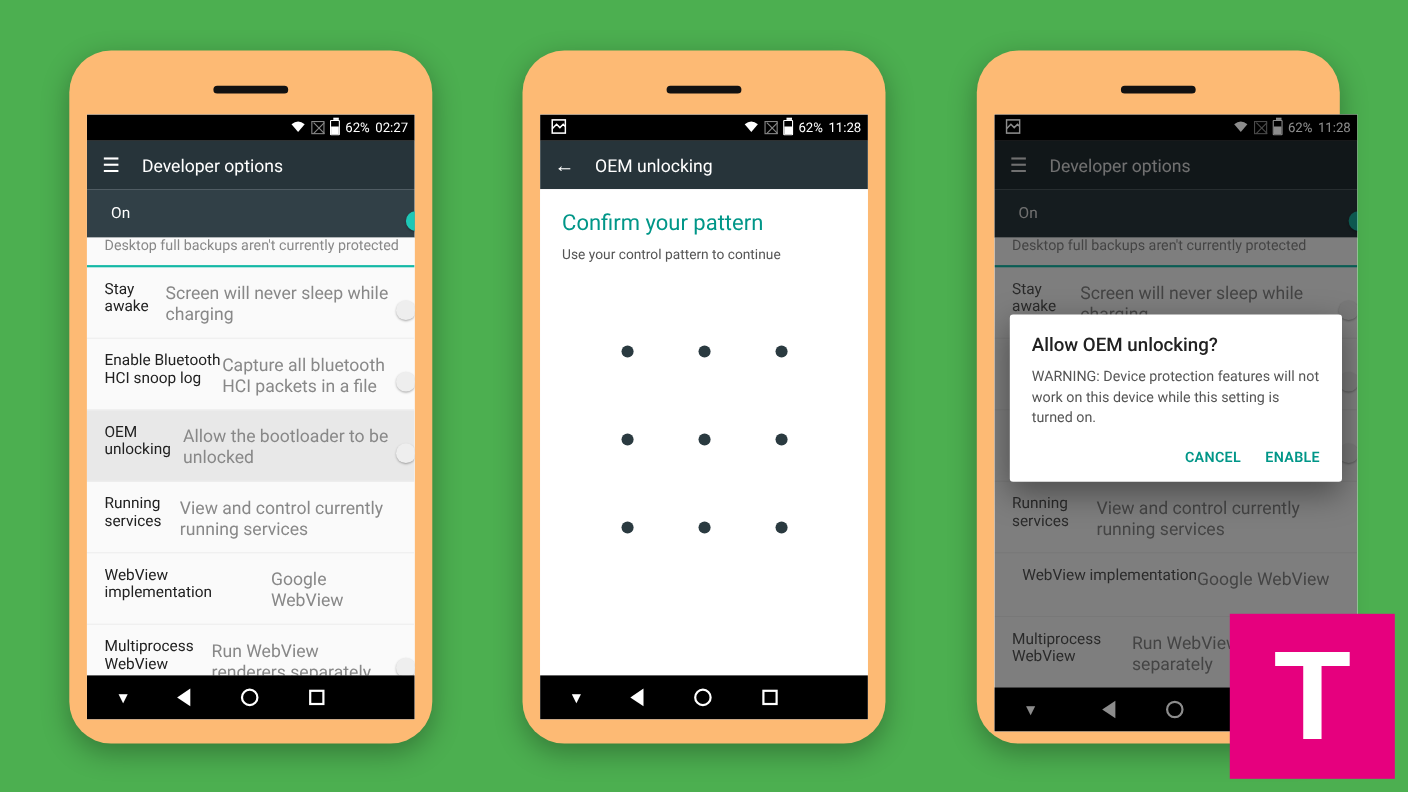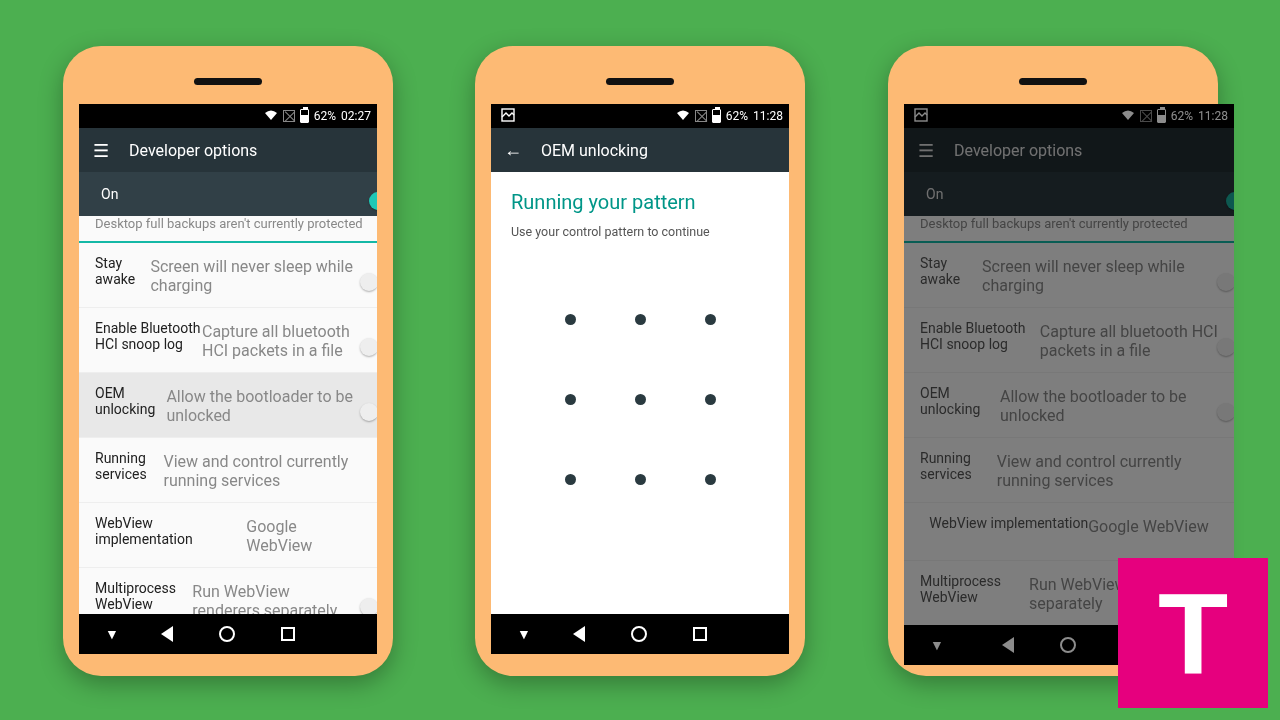--- a/index.html
+++ b/index.html
@@ -240,21 +240,21 @@
       <span class="sq-x"></span>
       <span class="battery-ic"></span>
       <span>62%</span>
       <span>11:28</span>
     </div>
     <div class="appbar">
       <span class="nav-ic">←</span>
       <span>OEM unlocking</span>
     </div>
     <div class="confirm">
-      <h2>Running your pattern</h2>
+      <h2>Confirm your pattern</h2>
       <p>Use your control pattern to continue</p>
       <div class="dots">
         <div></div>
           <div></div>
           <div></div>
         <div></div>
           <div></div>
           <div></div>
         <div></div>
           <div></div>
@@ -329,18 +329,26 @@
         <span class="sw"><span class="switch"></span></span>
       </div>
     </div>
     <div class="navbar" style="position:relative">
       <span class="chev">▼</span>
       <div class="tri"></div>
       <div class="circ"></div>
       <div class="sq"></div>
     </div>
     <div class="scrim"></div>
+    <div class="dialog">
+      <h3>Allow OEM unlocking?</h3>
+      <p>WARNING: Device protection features will not work on this device while this setting is turned on.</p>
+      <div class="actions">
+        <span>CANCEL</span>
+        <span>ENABLE</span>
+      </div>
+    </div>
   </div>
 </div>
 
 <div class="logo-corner">
   <span>T</span>
 </div>
 
 </body></html>

